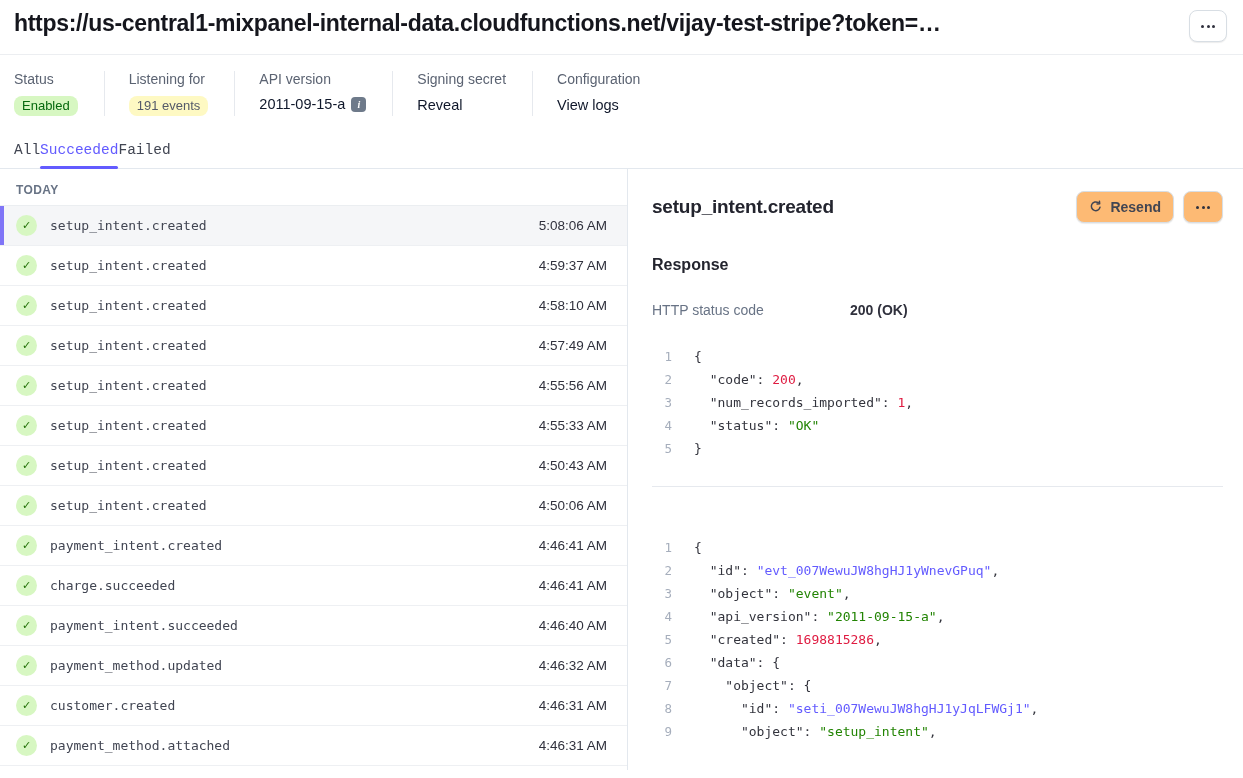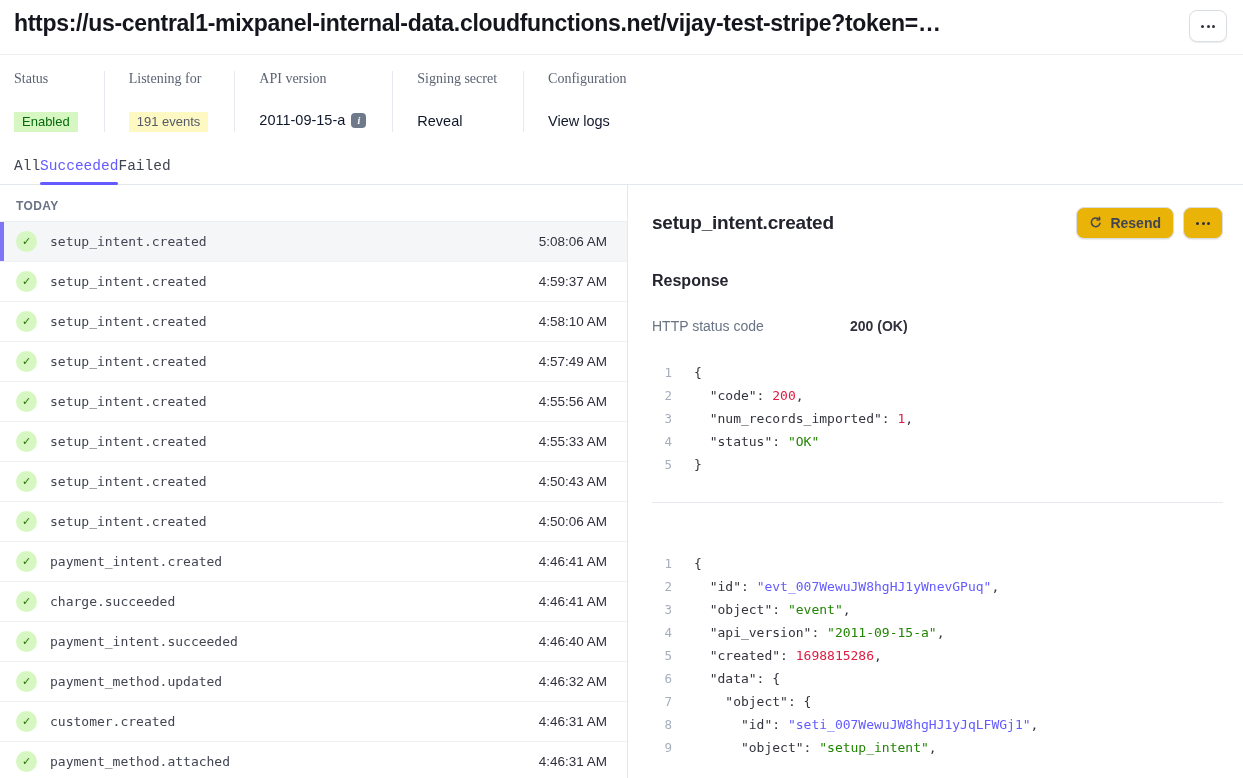--- a/index.html
+++ b/index.html
@@ -13,22 +13,22 @@
     white-space:nowrap; overflow:hidden; }
   .icon-btn { flex:none; margin-left:10px; width:38px; height:32px; background:#fff;
     border:1px solid #d8dee4; border-radius:8px; box-shadow:0 1px 1px rgba(20,22,30,.08);
     display:flex; align-items:center; justify-content:center; gap:2.5px; cursor:pointer; }
   .dot { width:3px; height:3px; border-radius:50%; background:#30313d; }
 
   
   .stats { display:flex; padding:16px 16px 0 14px; }
   .stat { padding-right:26px; }
   .stat + .stat { border-left:1px solid #e6e9ee; padding-left:24px; }
-  .stat-label { font-size:14px; color:#5b6372; margin-bottom:25px;font-family:Liberation Serif, serif; }
-  .badge { display:inline-block; font-size:13px; padding:2px 8px 3px; border-radius:0; }
+  .stat-label { font-size:14px; color:#5b6372; margin-bottom:9px; }
+  .badge { display:inline-block; font-size:13px; padding:2px 8px 3px; border-radius:8px; }
   .badge-green { background:#d7f7c2; color:#05690d; }
   .badge-gray  { background:#fef9c3; color:#545969; }
   .stat-link { font-size:14.5px; color:#0f172a; cursor:pointer; }
   .stat-value-row { display:flex; align-items:center; gap:6px; }
   .info-icon { width:15px; height:15px; border-radius:4px; background:#6e7a8a; color:#fff;
     font-size:10px; font-weight:bold; display:inline-flex; align-items:center; justify-content:center;
     font-family:"Liberation Serif",serif; font-style:italic; }
 
   
   .tabs { display:flex; padding:26px 16px 0 14px; border-bottom:1px solid #e3e8ee;font-family:Liberation Mono, monospace; }
@@ -52,21 +52,21 @@
     justify-content:center; margin-right:13px; }
   .event-name { font-family:"DejaVu Sans Mono","Liberation Mono",monospace;
     font-size:13px; color:#414552; flex:1; }
   .event-time { font-size:13.5px; color:#30313d; }
 
   
   .detail-panel { flex:1; padding:22px 20px 0 24px; overflow:hidden; }
   .detail-header { display:flex; align-items:center; justify-content:space-between; }
   .detail-title { font-size:19px; font-weight:bold; color:#23242e; letter-spacing:-0.2px; }
   .detail-actions { display:flex; gap:9px; }
-  .btn { display:inline-flex; align-items:center; gap:7px; background:#eab308;
+  .btn { display:inline-flex; align-items:center; gap:7px; background:#fdba74;
     border:1px solid #d8dee4; border-radius:8px; padding:5px 12px; height:32px;
     font-size:14px; font-weight:600; color:#414552; box-shadow:0 1px 1px rgba(20,22,30,.08);
     cursor:pointer; }
   .section-heading { font-size:16px; font-weight:bold; color:#23242e; }
   .response-section { margin-top:33px; }
   .kv-row { display:flex; margin-top:28px; font-size:14px; }
   .kv-label { width:198px; color:#687385; }
   .kv-value { color:#30313d;font-weight:bold; }
   .request-section { margin-top:26px; border-top:1px solid #e6e9ee; padding-top:22px; }
 

